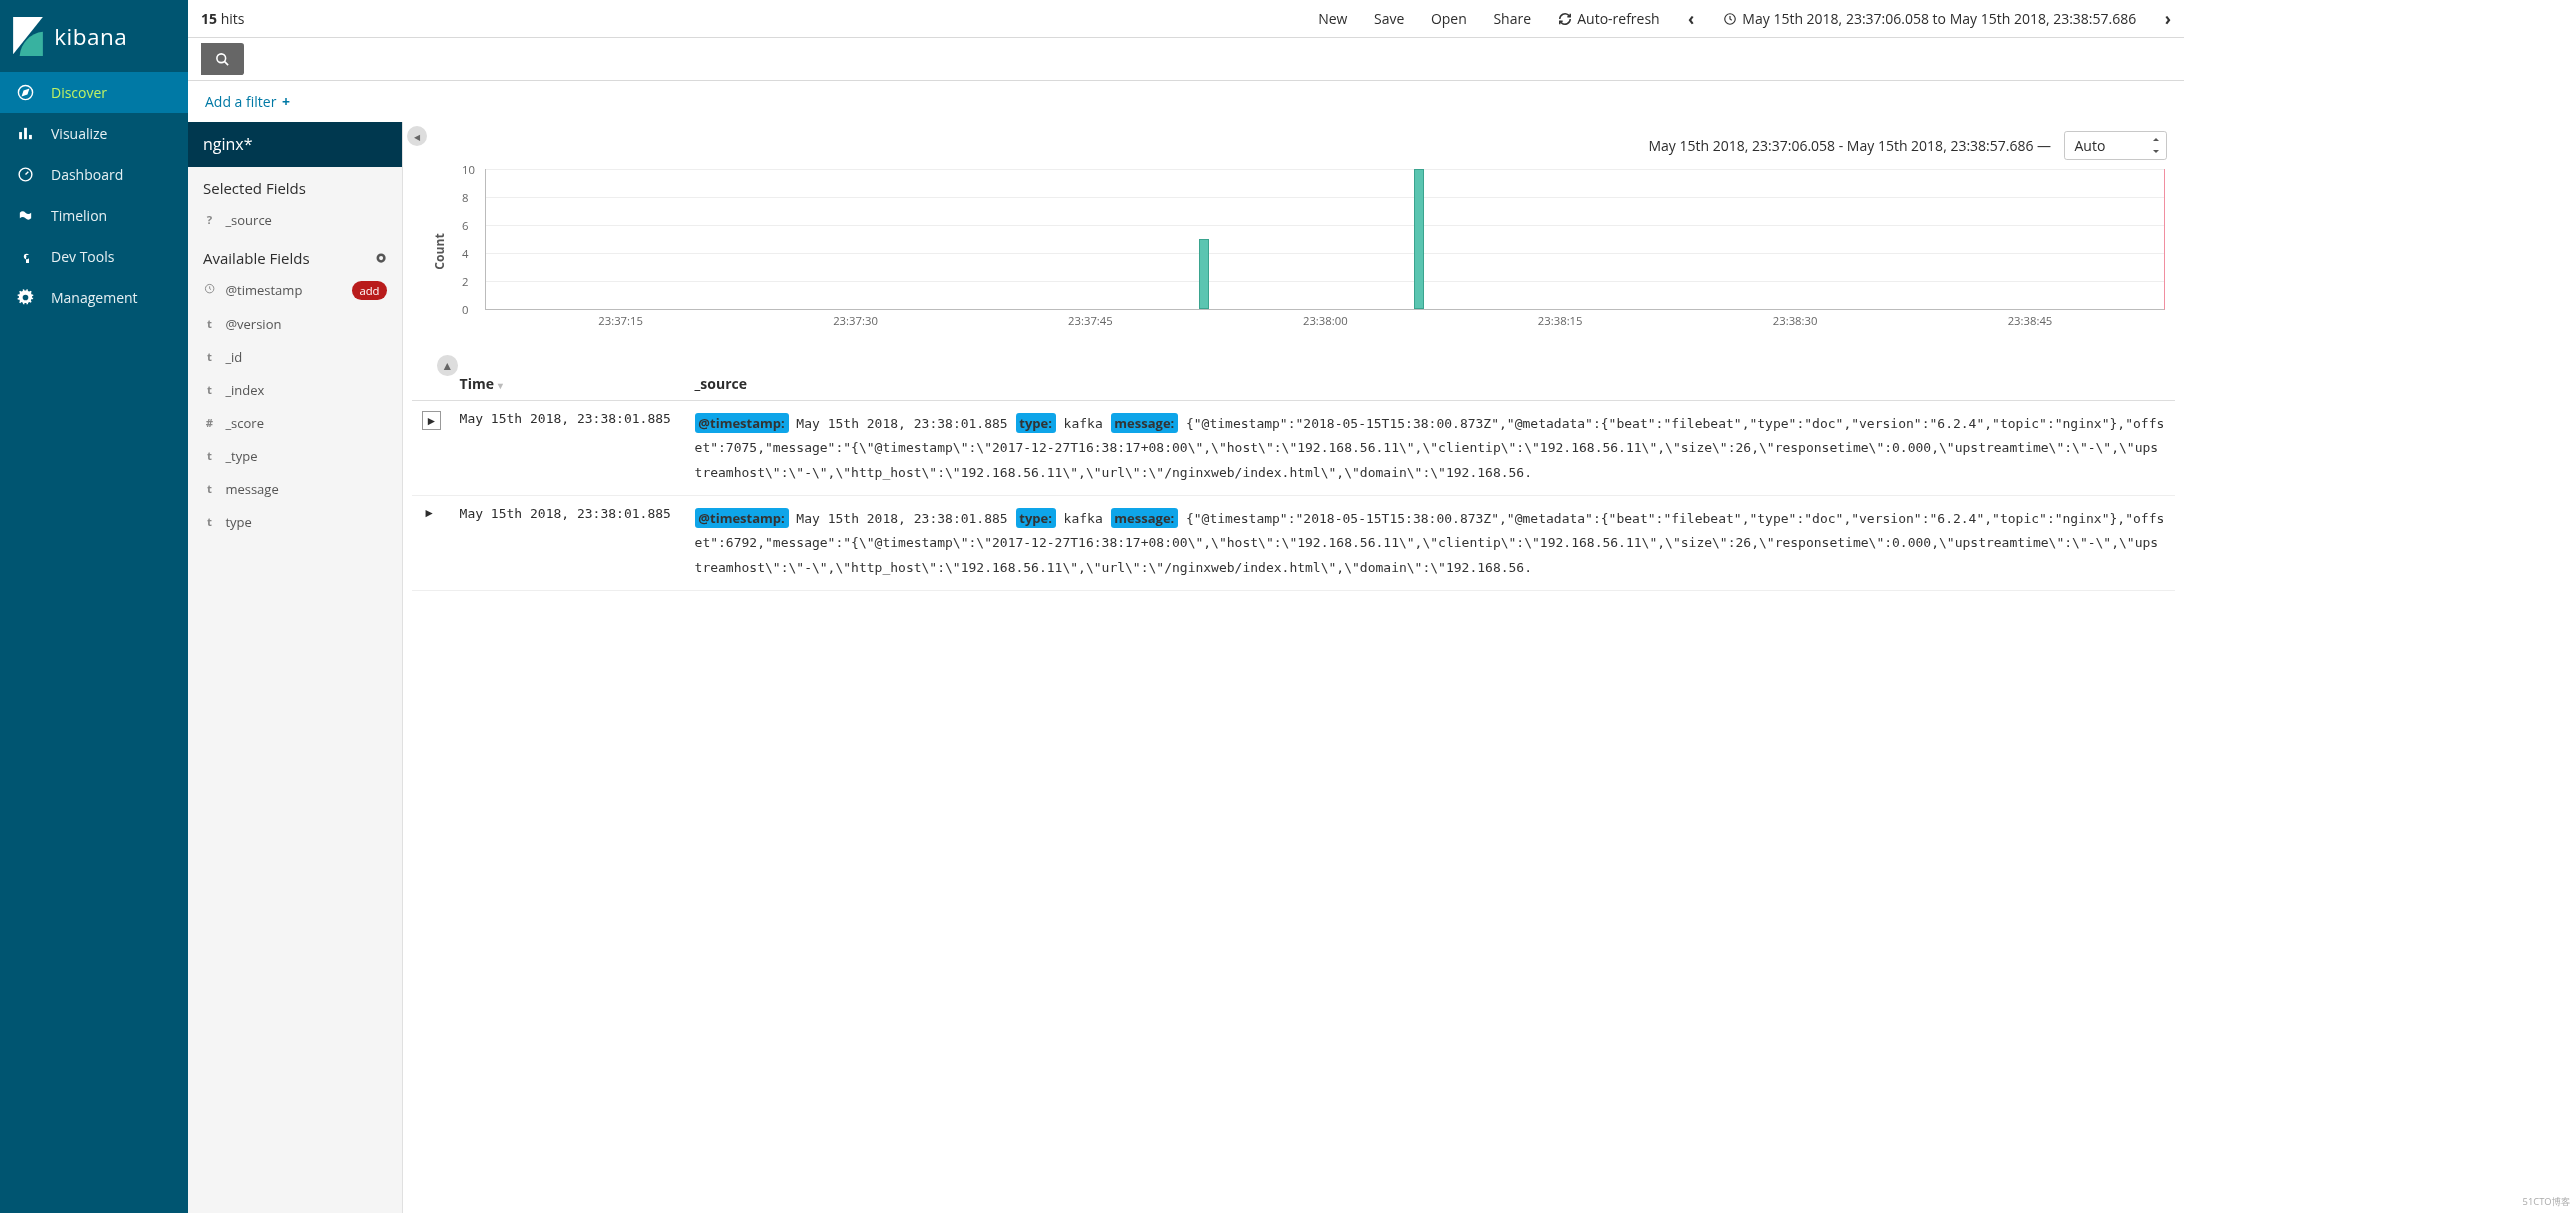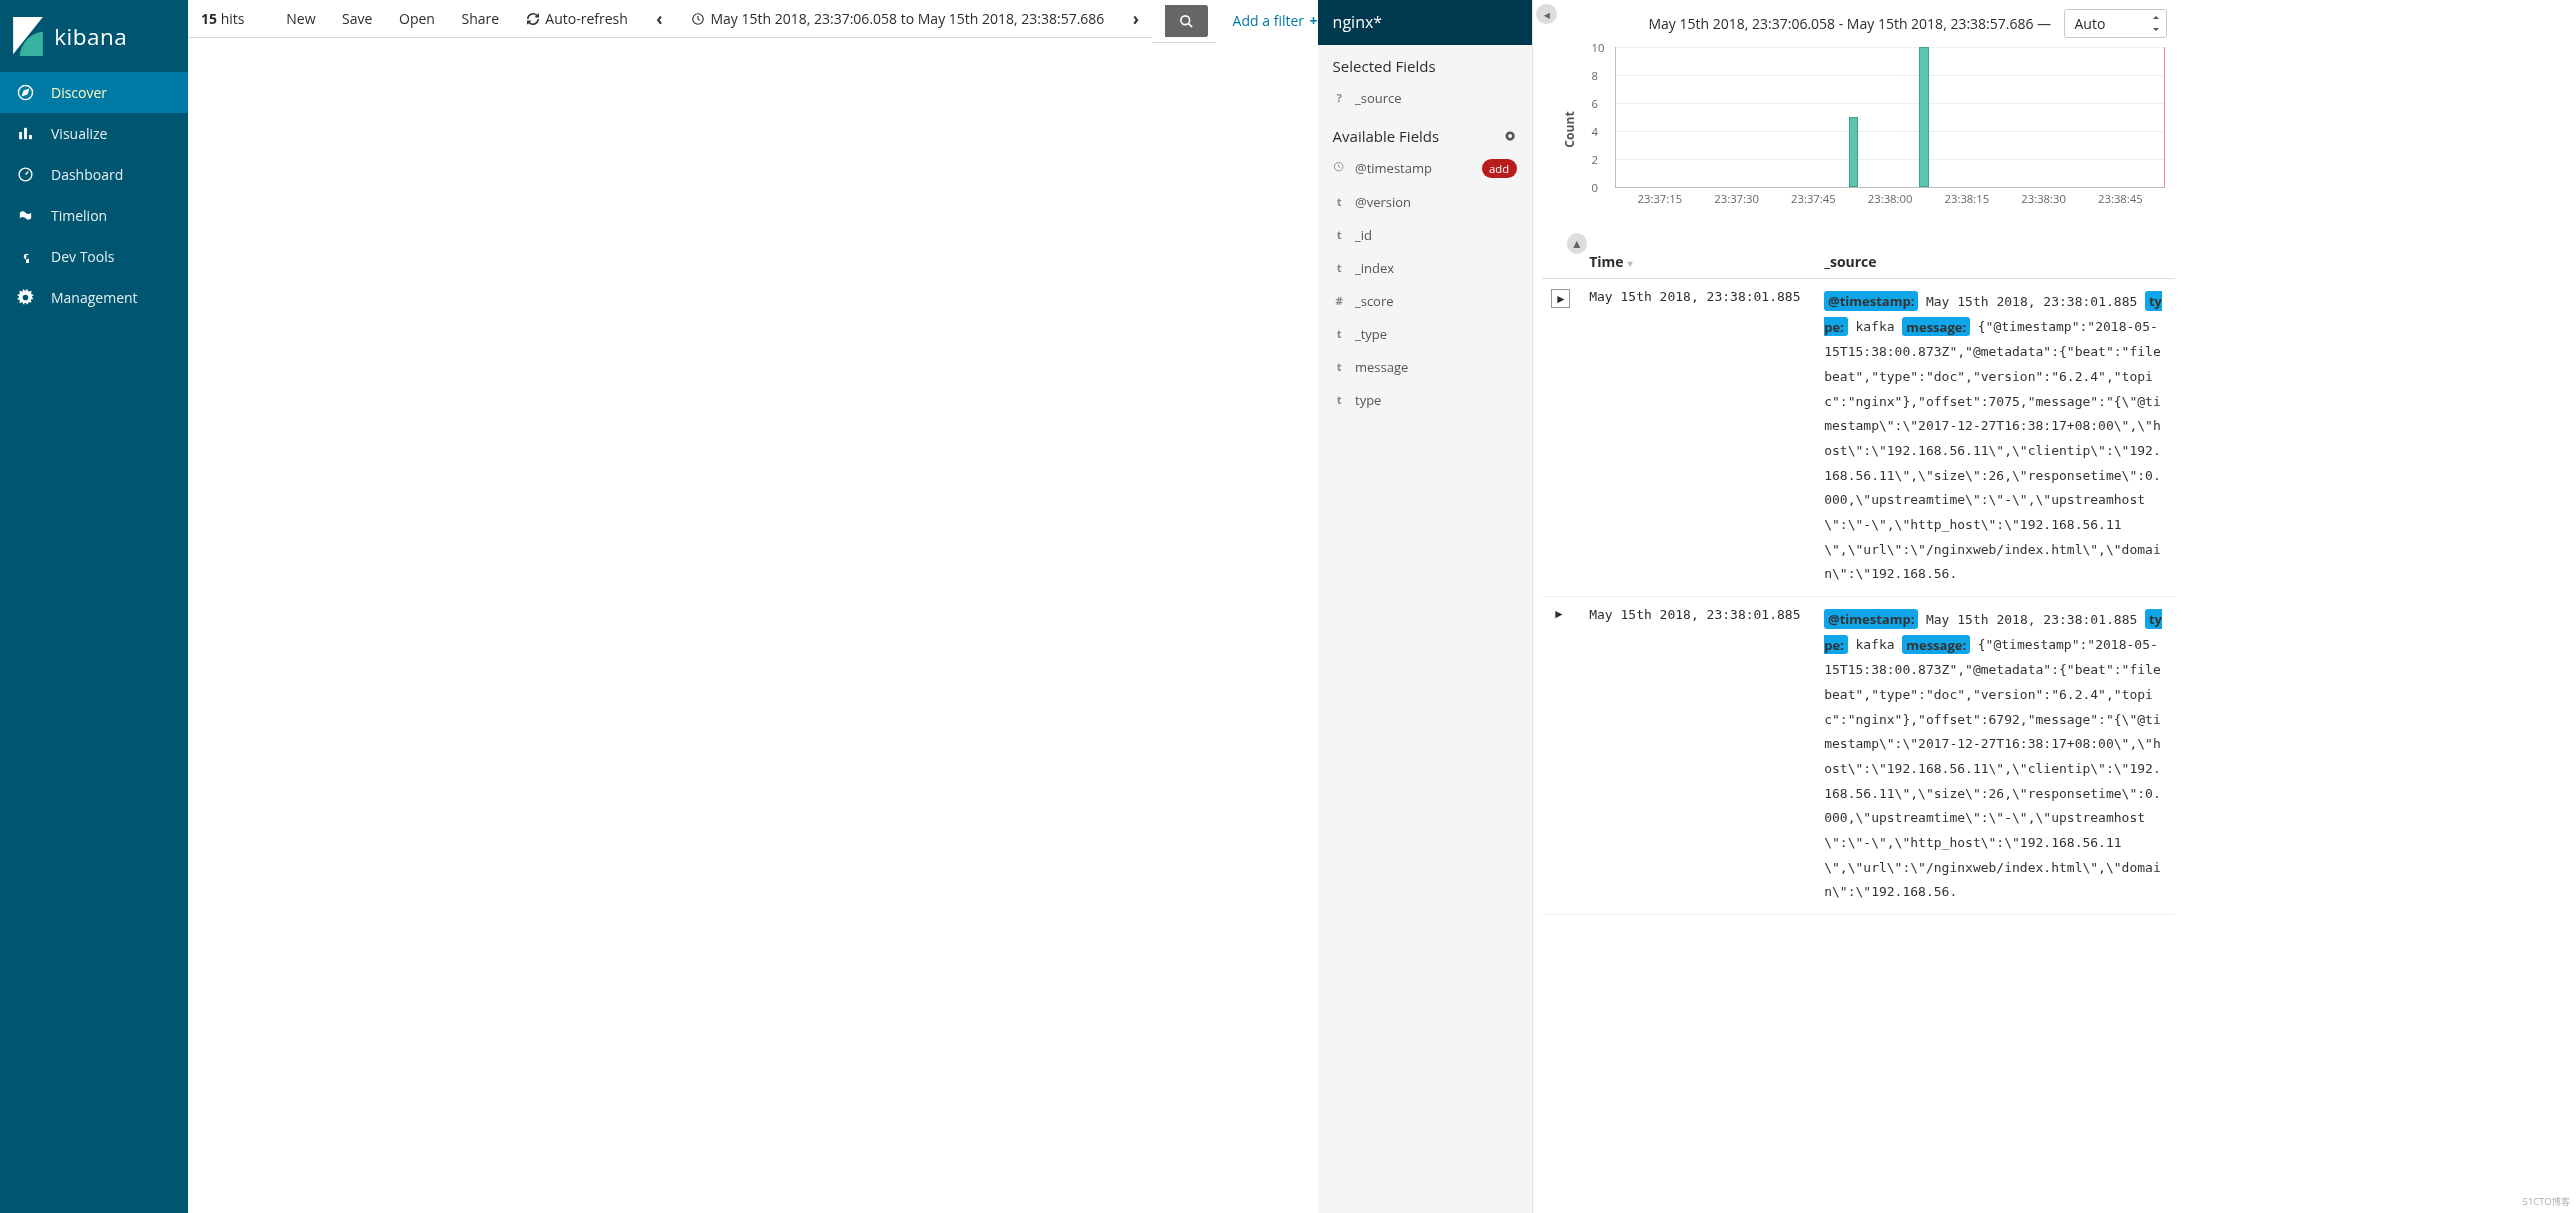--- a/index.html
+++ b/index.html
@@ -3,23 +3,23 @@
 <meta charset="utf-8">
 <style>
 *{box-sizing:border-box;margin:0;padding:0;font-family:"Open Sans",Helvetica,Arial,sans-serif}
 body{background:#fff;color:#2d2d2d;font-size:13px;overflow-x:hidden}
 .app{display:flex;min-height:100vh;width:2184px;transform-origin:top left}
 .nav{width:188px;background:#005571;color:#fff;flex-shrink:0}
 .brand{display:flex;align-items:center;height:72px;padding-left:13px;gap:11.3px}
 .brand-logo{width:30px;height:39px}
 .brand-name{font-size:22.5px;font-weight:400;color:#fff;letter-spacing:0.5px}
 .nav-item{display:flex;align-items:center;gap:17px;height:41px;padding-left:17px;color:#e6f0f3;font-size:14px;cursor:pointer}
-.nav-item.active{background:#0079a5;color:#fef9c3}
+.nav-item.active{background:#0079a5;color:#bef264}
 .nav-item svg,.nav-item .ico{width:17px;height:17px;display:inline-flex;align-items:center;justify-content:center;color:#fff}
-.main{flex:1;display:flex;flex-direction:row;min-width:0}
+.main{flex:1;display:flex;flex-direction:column;min-width:0}
 .topbar{display:flex;align-items:center;height:38px;border-bottom:0.9px solid #d9d9d9;padding:0 7.5px 0 13px;gap:19px;font-size:14px}
 .hits{font-size:14px}
 .hits b{font-weight:700}
 .top-spacer{flex:1}
 .top-link{color:#2d2d2d;cursor:pointer;padding:0 3.8px}
 .top-link.ic{display:inline-flex;align-items:center;gap:5.6px}
 .chev{font-size:17px;font-weight:700;color:#333;cursor:pointer;padding:0 5.6px}
 .searchrow{display:flex;align-items:center;height:43px;border-bottom:0.9px solid #d9d9d9;padding:0 0 0 13px}
 .searchbox{flex:1;display:flex;align-items:center;border:0.9px solid #c8c8c8;height:32px;border-radius:2.8px 0 0 2.8px;padding:0 11.3px;color:#777;font-size:14px;gap:9.4px}
 .searchbox .hint{margin-left:auto;color:#0079a5}

